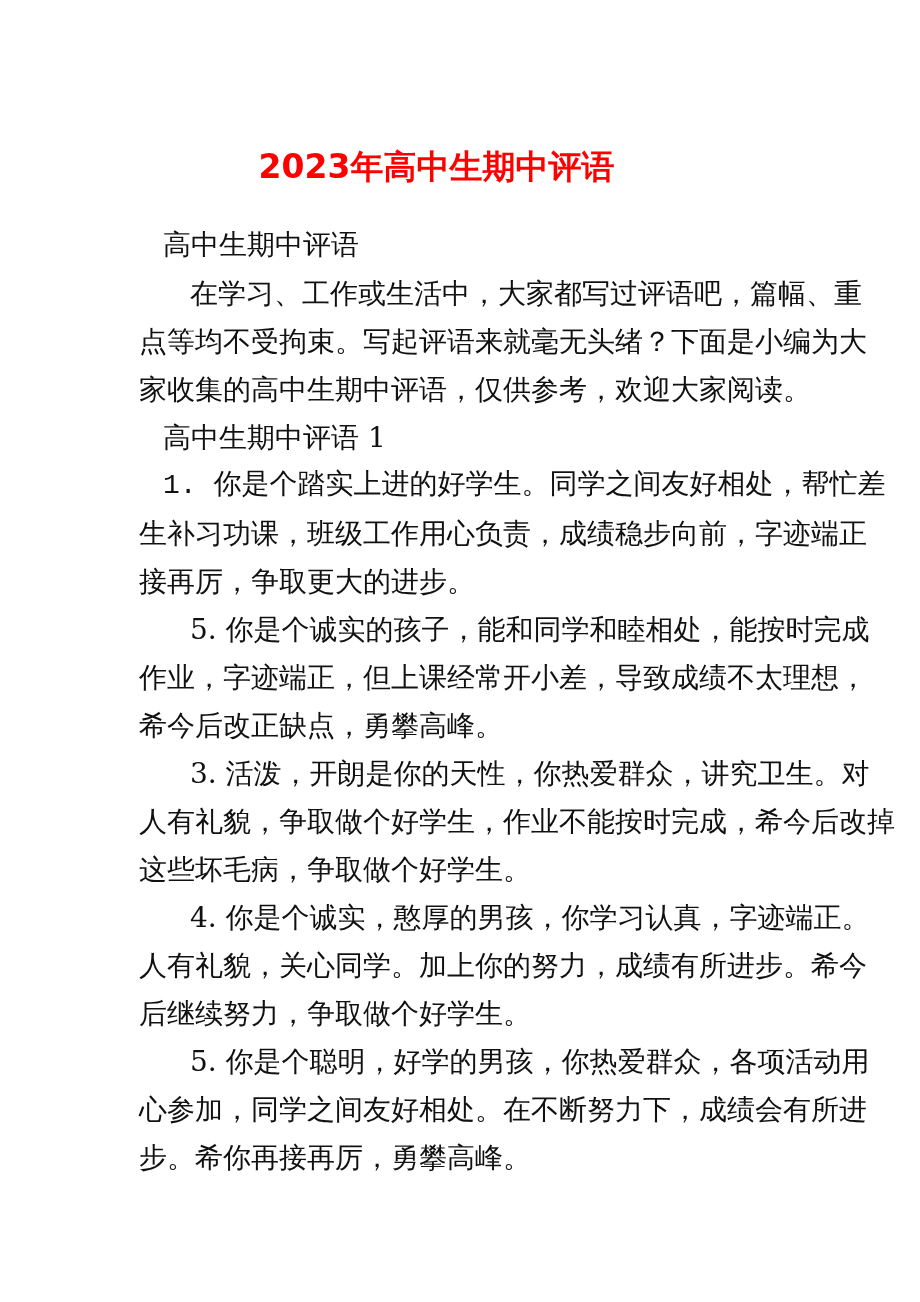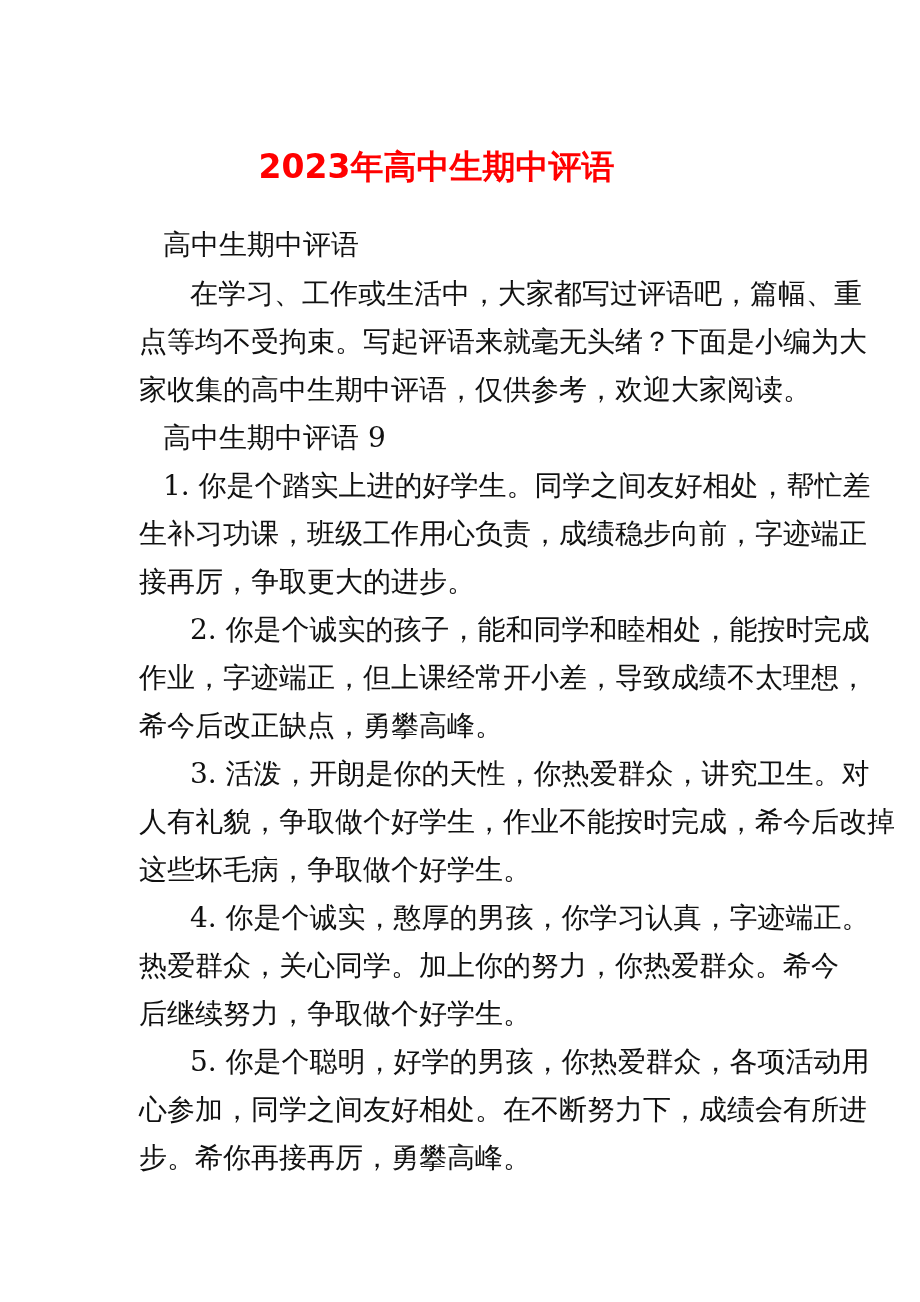--- a/index.html
+++ b/index.html
@@ -4,59 +4,59 @@
 <style>
   html, body { margin: 0; padding: 0; background: #ffffff; }
   body { width: 920px; height: 1302px; position: relative; overflow: hidden;
          font-family: "DejaVu Serif", "Liberation Serif", serif; color: #111; }
   .title { position: absolute; left: 0; width: 873px; top: 144px; text-align: center;
            font-family: "DejaVu Sans", "Liberation Sans", sans-serif; font-weight: bold;
            font-size: 33px; line-height: 46px; color: #ff0000; }
   .line { position: absolute; left: 139px; font-size: 28px; line-height: 32px; white-space: nowrap; }
   .ind1 { left: 163px; }
   .ind2 { left: 190px; }
-  .ind3 { left: 163px; }
+  .ind3 { left: 163px; font-family: Liberation Mono, monospace; }
 </style>
 </head>
 <body>
 
 <div>
   <div class="title">2023年高中生期中评语</div>
 
   <div class="line ind1" style="top:229px">高中生期中评语</div>
 
   <div>
     <div class="line ind2" style="top:278px">在学习、工作或生活中，大家都写过评语吧，篇幅、重</div>
     <div class="line" style="top:326px">点等均不受拘束。写起评语来就毫无头绪？下面是小编为大</div>
     <div class="line" style="top:374px">家收集的高中生期中评语，仅供参考，欢迎大家阅读。</div>
   </div>
 
-  <div class="line ind1" style="top:422px">高中生期中评语 9</div>
+  <div class="line ind1" style="top:422px">高中生期中评语 1</div>
 
   <div>
     <div class="line ind3" style="top:470px">1. 你是个踏实上进的好学生。同学之间友好相处，帮忙差</div>
     <div class="line" style="top:518px">生补习功课，班级工作用心负责，成绩稳步向前，字迹端正</div>
     <div class="line" style="top:566px">接再厉，争取更大的进步。</div>
   </div>
 
   <div>
-    <div class="line ind2" style="top:614px">2. 你是个诚实的孩子，能和同学和睦相处，能按时完成</div>
+    <div class="line ind2" style="top:614px">5. 你是个诚实的孩子，能和同学和睦相处，能按时完成</div>
     <div class="line" style="top:662px">作业，字迹端正，但上课经常开小差，导致成绩不太理想，</div>
     <div class="line" style="top:710px">希今后改正缺点，勇攀高峰。</div>
   </div>
 
   <div>
     <div class="line ind2" style="top:758px">3. 活泼，开朗是你的天性，你热爱群众，讲究卫生。对</div>
     <div class="line" style="top:806px">人有礼貌，争取做个好学生，作业不能按时完成，希今后改掉</div>
     <div class="line" style="top:854px">这些坏毛病，争取做个好学生。</div>
   </div>
 
   <div>
     <div class="line ind2" style="top:902px">4.  你是个诚实，憨厚的男孩，你学习认真，字迹端正。</div>
-    <div class="line" style="top:950px">热爱群众，关心同学。加上你的努力，你热爱群众。希今</div>
+    <div class="line" style="top:950px">人有礼貌，关心同学。加上你的努力，成绩有所进步。希今</div>
     <div class="line" style="top:998px">后继续努力，争取做个好学生。</div>
   </div>
 
   <div>
     <div class="line ind2" style="top:1046px">5. 你是个聪明，好学的男孩，你热爱群众，各项活动用</div>
     <div class="line" style="top:1094px">心参加，同学之间友好相处。在不断努力下，成绩会有所进</div>
     <div class="line" style="top:1142px">步。希你再接再厉，勇攀高峰。</div>
   </div>
 </div>
 

